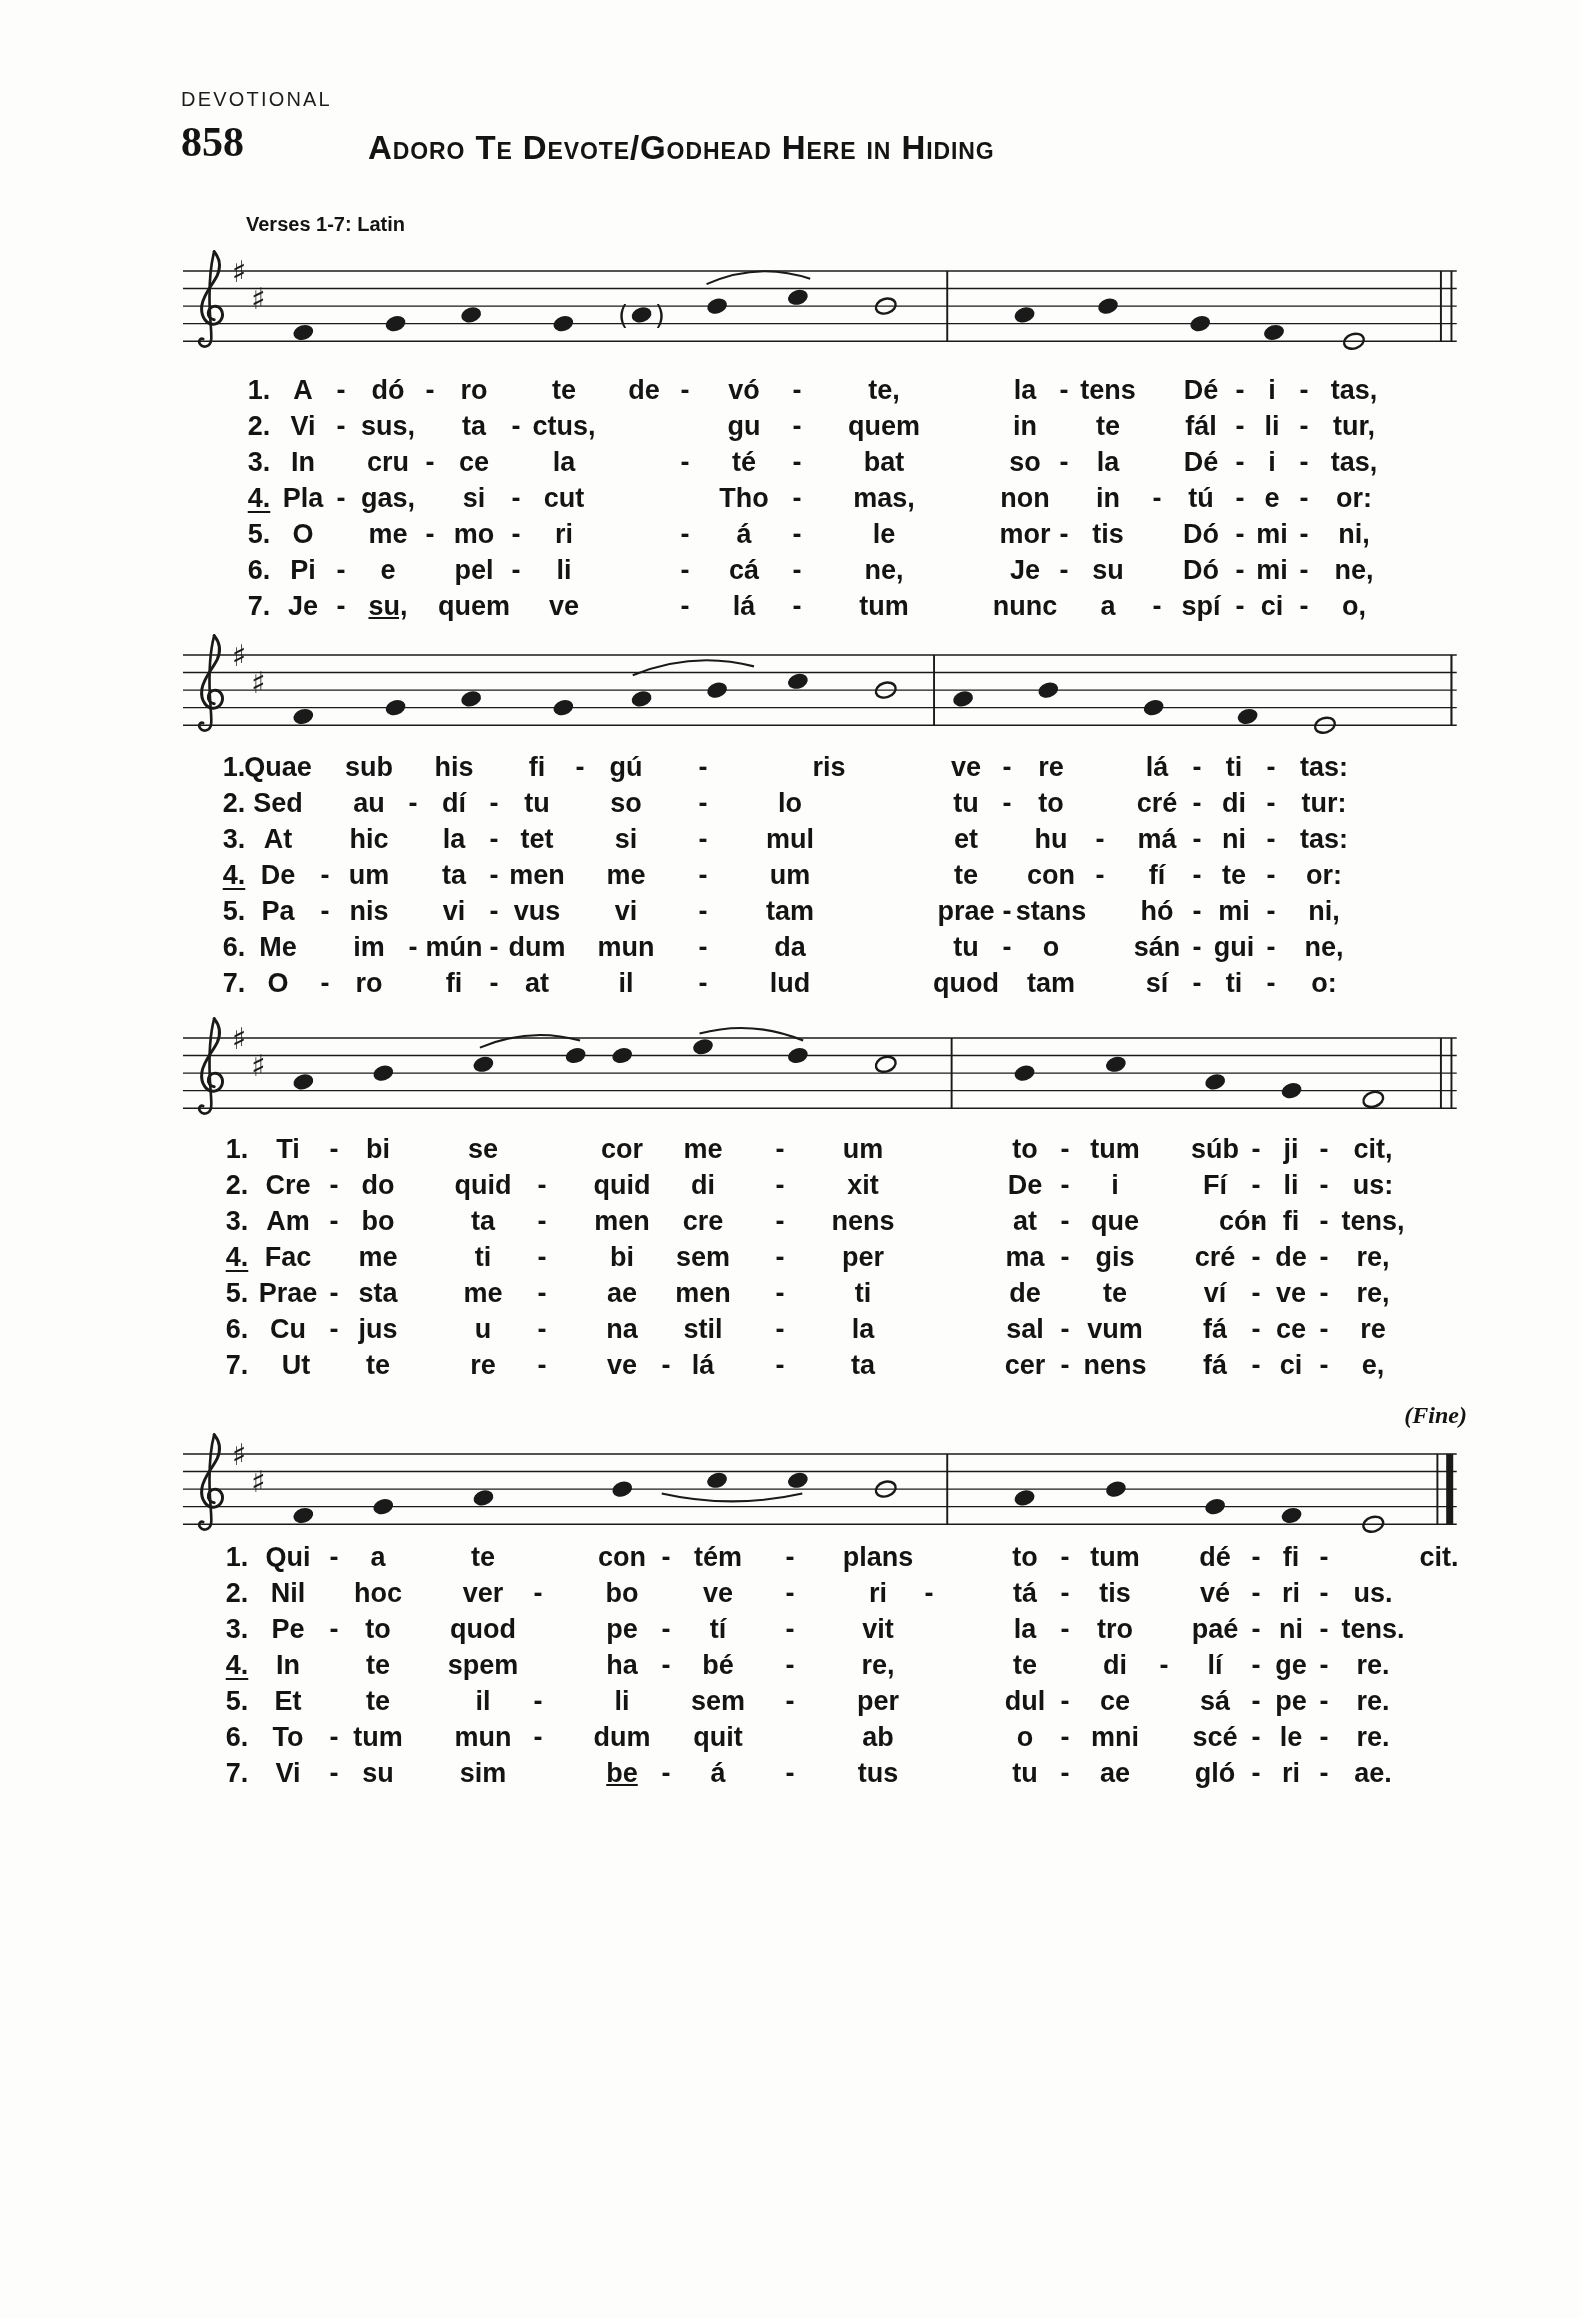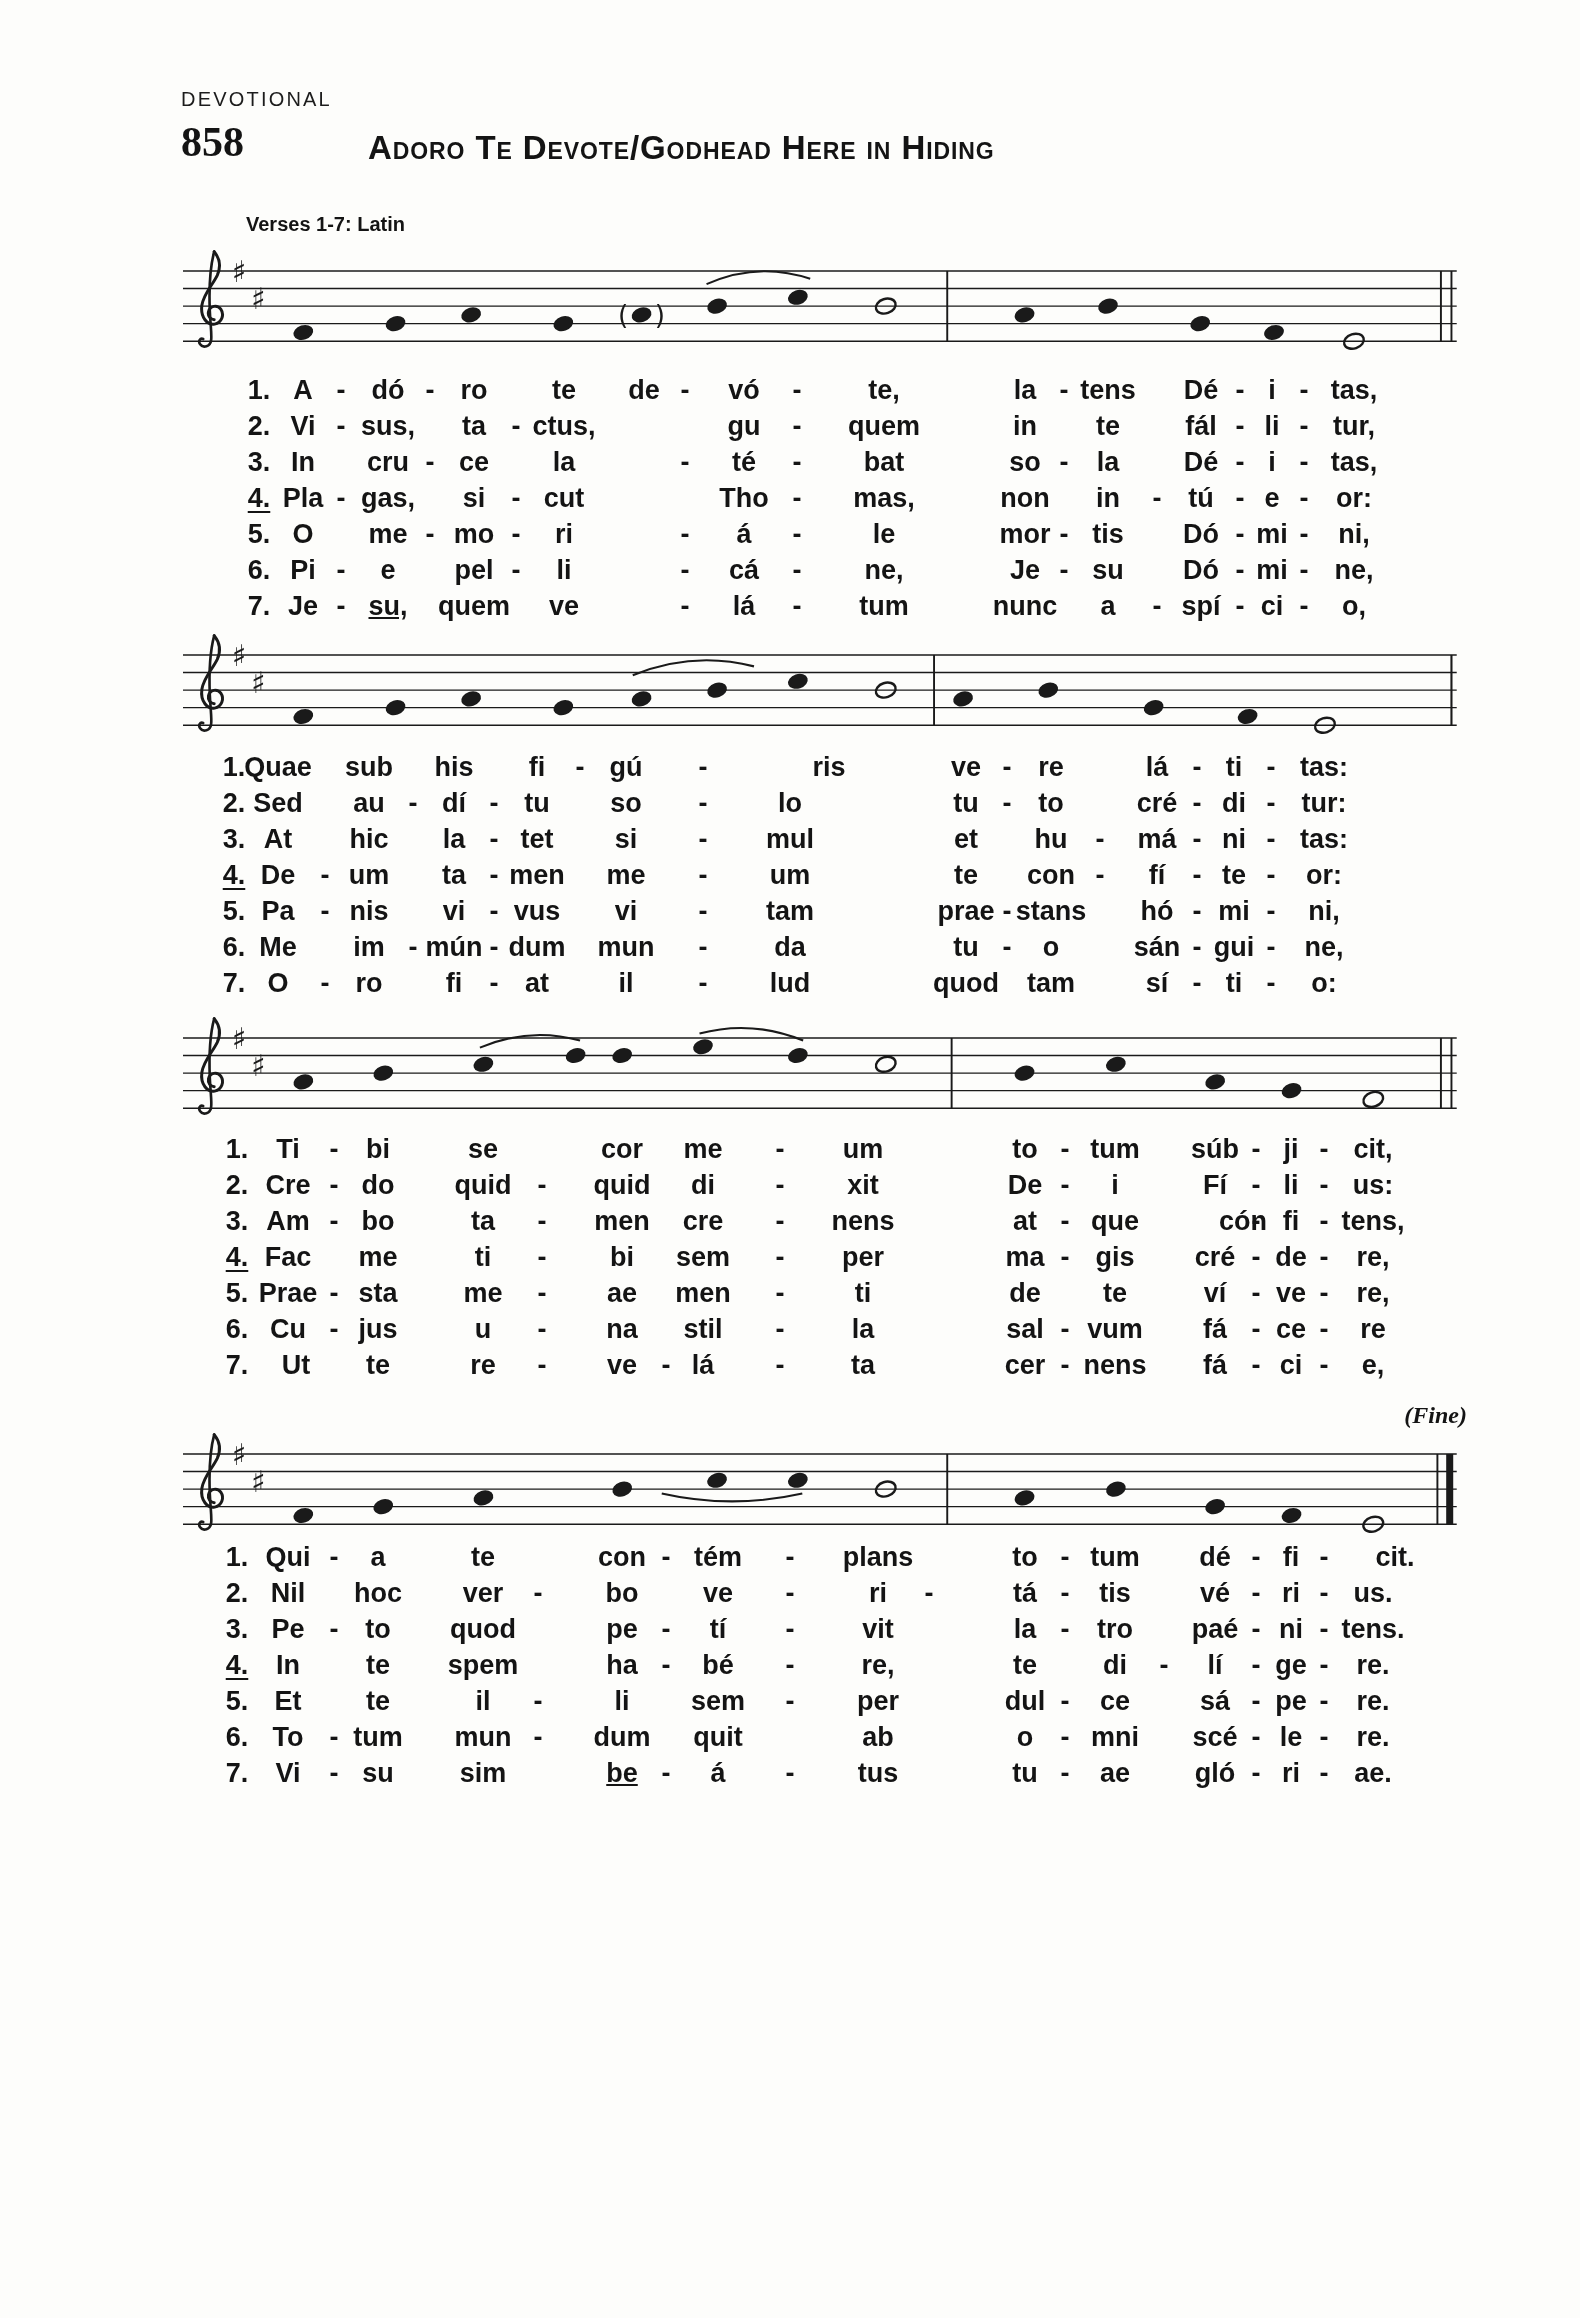--- a/index.html
+++ b/index.html
@@ -610,21 +610,21 @@
         <span class="syl" style="left: 718px;">tém</span>
         <span class="syl" style="left: 790px;">-</span>
         <span class="syl" style="left: 878px;">plans</span>
         <span class="syl" style="left: 1025px;">to</span>
         <span class="syl" style="left: 1065px;">-</span>
         <span class="syl" style="left: 1115px;">tum</span>
         <span class="syl" style="left: 1215px;">dé</span>
         <span class="syl" style="left: 1256px;">-</span>
         <span class="syl" style="left: 1291px;">fi</span>
         <span class="syl" style="left: 1324px;">-</span>
-        <span class="syl" style="left: 1395px;">cit.</span>
+        <span class="syl" style="left: 1439px;">cit.</span>
       </div>
       <div class="lyric-line" style="top: 36px;">
         <span class="vnum" style="left: 237px;">2.</span>
         <span class="syl" style="left: 288px;">Nil</span>
         <span class="syl" style="left: 378px;">hoc</span>
         <span class="syl" style="left: 483px;">ver</span>
         <span class="syl" style="left: 538px;">-</span>
         <span class="syl" style="left: 622px;">bo</span>
         <span class="syl" style="left: 718px;">ve</span>
         <span class="syl" style="left: 790px;">-</span>

